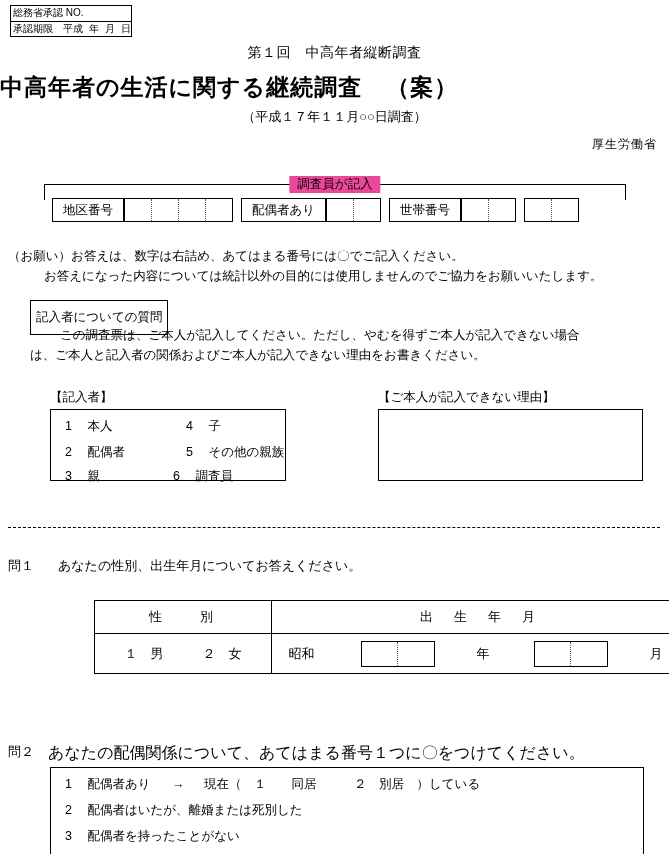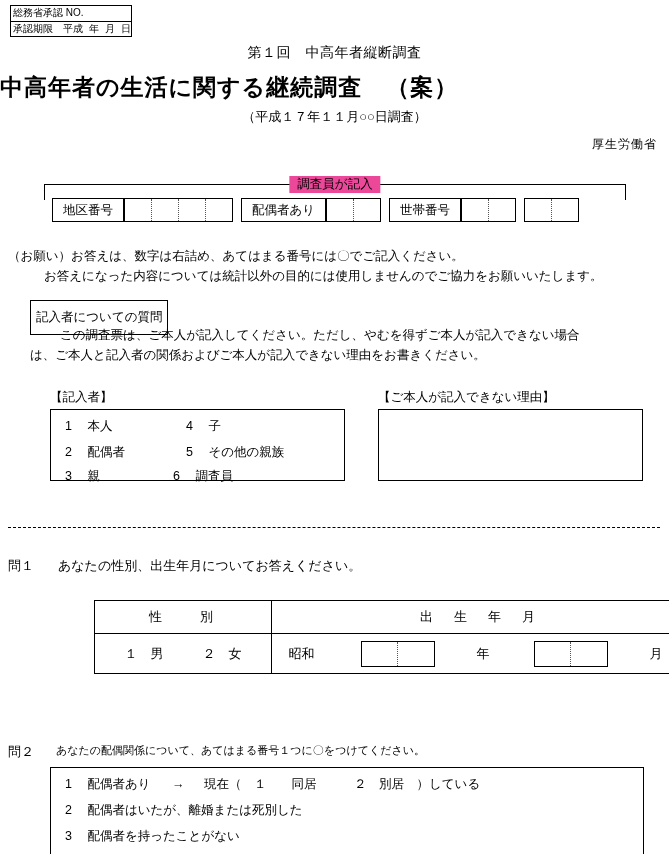--- a/index.html
+++ b/index.html
@@ -202,21 +202,21 @@
     position: absolute;
     left: 378px;
     top: 389px;
     font-size: 12.5px;
   }
 
   .writer-table {
     position: absolute;
     left: 50px;
     top: 409px;
-    width: 295px;
+    width: 236px;
     height: 72px;
     border: 1px solid #000;
     box-sizing: border-box;
   }
   .writer-row {
     position: absolute;
     font-size: 12.5px;
     white-space: nowrap;
   }
   .reason-box {
@@ -317,23 +317,23 @@
 
   
   .q2-label {
     position: absolute;
     left: 8px;
     top: 743px;
     font-size: 13px;
   }
   .q2-text {
     position: absolute;
-    left: 56px;
+    left: 48px;
     top: 743px;
-    font-size: 11px;
+    font-size: 16px;
   }
   .q2-table {
     position: absolute;
     left: 50px;
     top: 767px;
     width: 594px;
     height: 87px;
     border: 1px solid #000;
     border-bottom: none;
     box-sizing: border-box;

